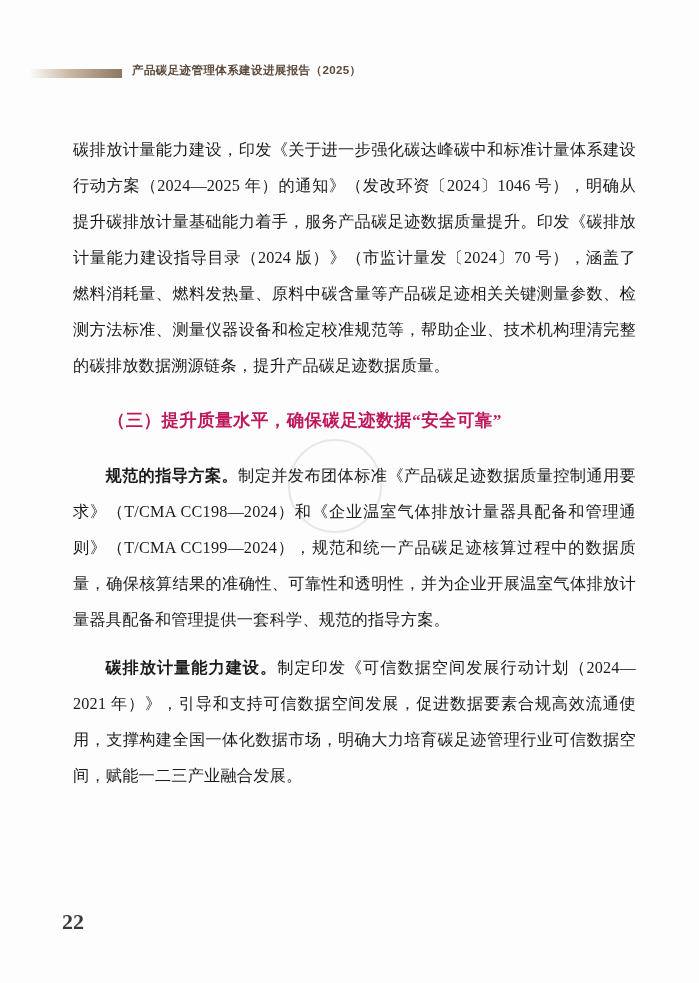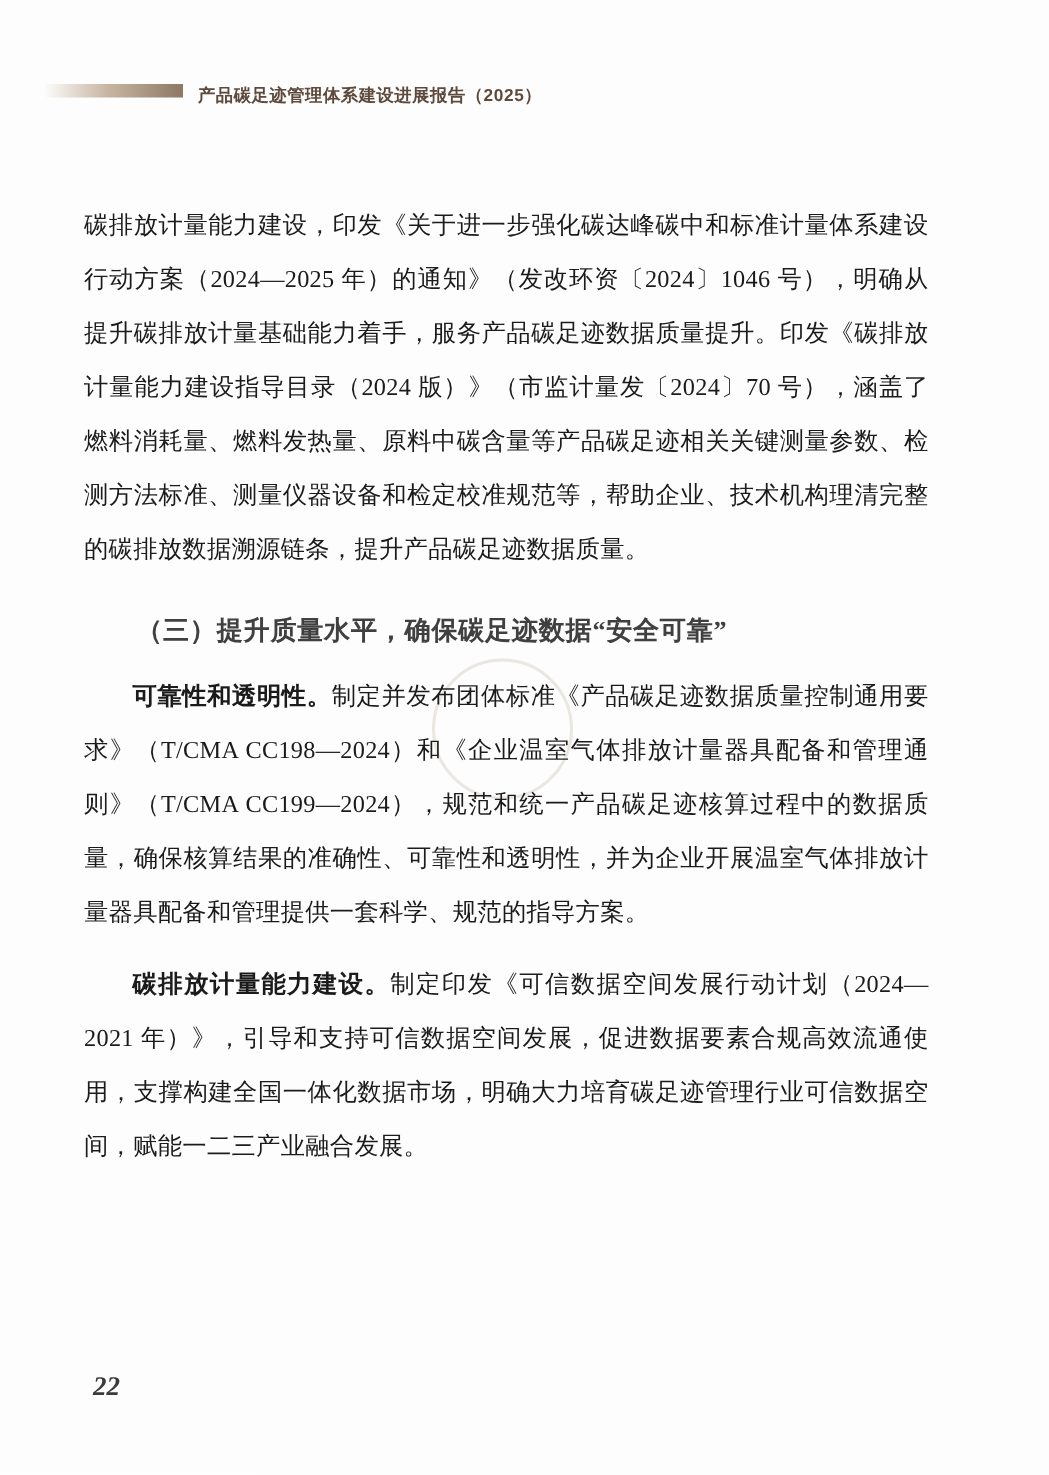--- a/index.html
+++ b/index.html
@@ -23,21 +23,21 @@
   }
 
   
   .header {
     position: absolute;
     top: 56px;
     left: 28px;
     right: 28px;
     height: 22px;
     display: flex;
-    align-items: flex-start;
+    align-items: flex-end;
   }
   .header-bar {
     width: 94px;
     height: 9px;
     background: linear-gradient(90deg, #ffffff 0%, #c9b7a4 45%, #8d7765 100%);
     margin-right: 10px;
     flex: 0 0 auto;
   }
   .header-title {
     font-family: "Liberation Sans", "DejaVu Sans", sans-serif;
@@ -45,21 +45,21 @@
     font-weight: bold;
     color: #5d4a3c;
     letter-spacing: 0.4px;
     white-space: nowrap;
   }
 
   
   .content {
     position: absolute;
     top: 132px;
-    left: 56px;
+    left: 73px;
     width: 563px;
   }
   p {
     margin: 0 0 0 0;
     font-size: 16.2px;
     line-height: 36px;
     color: #1b1b1b;
     text-align: justify;
     text-justify: inter-ideograph;
     letter-spacing: 0.2px;
@@ -72,23 +72,23 @@
 
   .lead {
     font-weight: bold;
     font-family: "Liberation Serif", "DejaVu Serif", serif;
   }
 
   h2.section-heading {
     font-size: 17.4px;
     font-weight: bold;
     line-height: 36px;
-    margin: 18px 0 8px 0;
+    margin: 18px 0 20px 0;
     text-indent: 2em;
-    color: #404040;
+    color: #be185d;
     letter-spacing: 0.5px;
   }
 
   
   .watermark {
     position: absolute;
     top: 437px;
     left: 236px;
     width: 236px;
     height: 96px;
@@ -116,23 +116,22 @@
     letter-spacing: 2px;
     white-space: nowrap;
   }
 
   
   .page-number {
     position: absolute;
     left: 62px;
     bottom: 48px;
     font-family: "Liberation Serif", "DejaVu Serif", serif;
-    font-size: 18px;
+    font-size: 22px;
     font-weight: bold;
-    font-style: italic;
     color: #3a3a3a;
   }
 </style>
 </head>
 <body>
 
 <div class="page">
 
   <div class="header">
     <div class="header-bar"></div>
@@ -143,21 +142,21 @@
     <div class="ring"></div>
   </div>
 
   <div class="content">
 
     <p class="para first">碳排放计量能力建设，印发《关于进一步强化碳达峰碳中和标准计量体系建设行动方案（2024—2025 年）的通知》（发改环资〔2024〕1046 号），明确从提升碳排放计量基础能力着手，服务产品碳足迹数据质量提升。印发《碳排放计量能力建设指导目录（2024 版）》（市监计量发〔2024〕70 号），涵盖了燃料消耗量、燃料发热量、原料中碳含量等产品碳足迹相关关键测量参数、检测方法标准、测量仪器设备和检定校准规范等，帮助企业、技术机构理清完整的碳排放数据溯源链条，提升产品碳足迹数据质量。</p>
 
 
     <h2 class="section-heading">（三）提升质量水平，确保碳足迹数据“安全可靠”</h2>
 
-    <p class="para"><span class="lead">可靠性和透明性。</span><span>制定并发布团体标准《产品碳足迹数据质量控制通用要求》（T/CMA CC198—2024）和《企业温室气体排放计量器具配备和管理通则》（T/CMA CC199—2024），规范和统一产品碳足迹核算过程中的数据质量，确保核算结果的准确性、可靠性和透明性，并为企业开展温室气体排放计量器具配备和管理提供一套科学、规范的指导方案。</span></p>
+    <p class="para"><span class="lead">规范的指导方案。</span><span>制定并发布团体标准《产品碳足迹数据质量控制通用要求》（T/CMA CC198—2024）和《企业温室气体排放计量器具配备和管理通则》（T/CMA CC199—2024），规范和统一产品碳足迹核算过程中的数据质量，确保核算结果的准确性、可靠性和透明性，并为企业开展温室气体排放计量器具配备和管理提供一套科学、规范的指导方案。</span></p>
 
     <p class="para"><span class="lead">碳排放计量能力建设。</span><span>制定印发《可信数据空间发展行动计划（2024—2021 年）》，引导和支持可信数据空间发展，促进数据要素合规高效流通使用，支撑构建全国一体化数据市场，明确大力培育碳足迹管理行业可信数据空间，赋能一二三产业融合发展。</span></p>
 
   </div>
 
   <div class="page-number">22</div>
 
 </div>
 
 </body></html>

